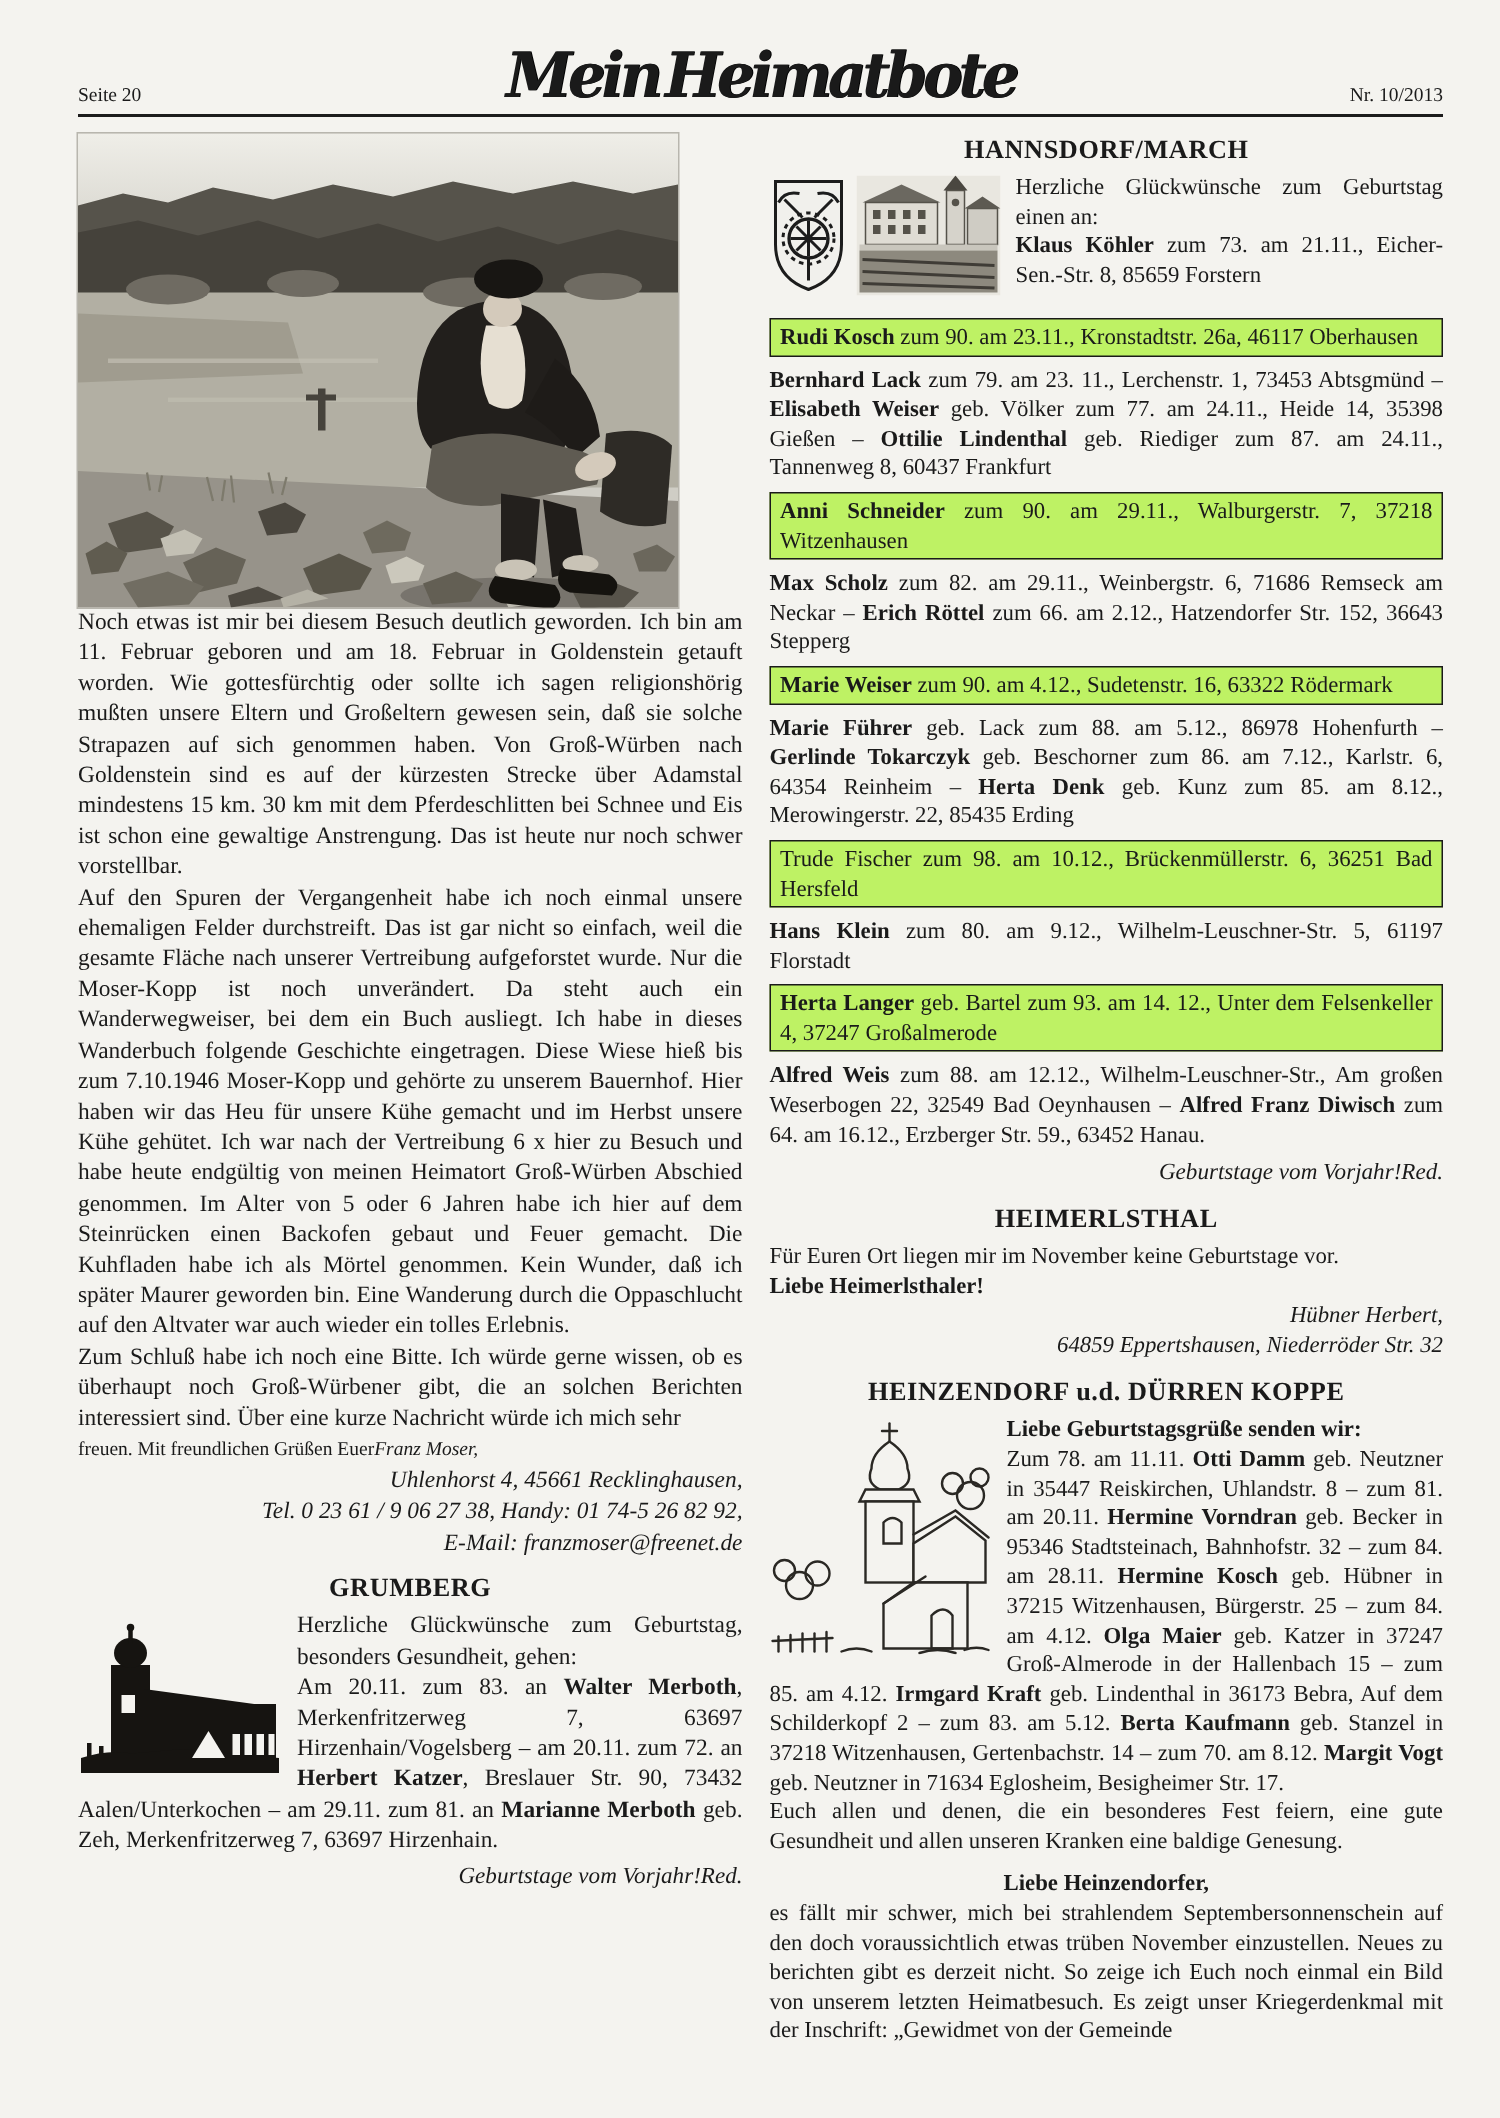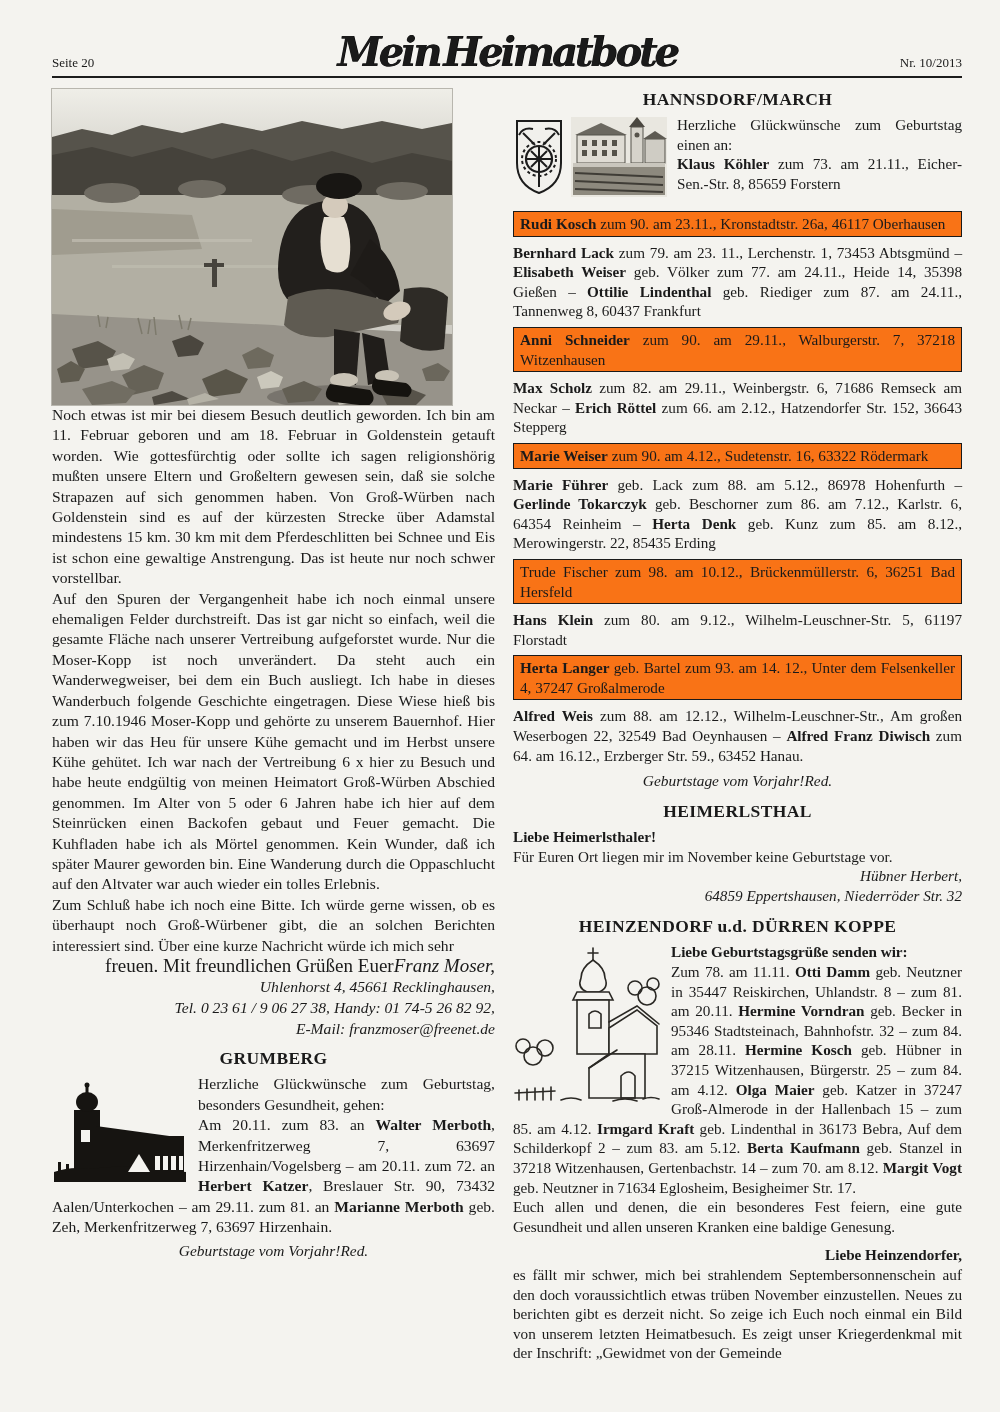--- a/index.html
+++ b/index.html
@@ -26,31 +26,31 @@
   .bt  { font-size:15.6px; line-height:20.4px; text-align:justify; }
   .btr { font-size:15.2px; line-height:19.6px; text-align:justify; }
   .it  { font-style:italic; }
   .b   { font-weight:bold; }
   h2 { font-size:17.5px; text-align:center; letter-spacing:.4px; margin:9px 0 5px; }
   h2.first { margin-top:0; }
   
   .photo { width:400px; height:316px; box-shadow:0 0 0 1px #b8b6ae; background:#cfcdc5; }
   .caption { font-style:italic; font-size:16px; line-height:21.5px; margin:7px 0 9px; text-align:left; }
   
-  .sigrow { display:flex; justify-content:flex-end; font-size:19px; line-height:20.4px; }
+  .sigrow { display:flex; justify-content:flex-start; font-size:13px; line-height:20.4px; }
   .sigline { text-align:right; font-style:italic; font-size:15.6px; line-height:21px; }
   .siglineR { text-align:right; font-style:italic; font-size:15.2px; line-height:20px; }
   
   .wrap { }
   .fimg { float:left; margin:2px 10px 4px 0; }
   .clear { clear:both; }
   
   .entry { margin:6px 0; }
-  .gbox { background:#f97316; border:1.5px solid #1a1a1a; padding:2px 6px; }
-  .vrow { display:flex; justify-content:center; font-size:15.4px; line-height:20px; margin-top:3px; }
+  .gbox { background:#bef264; border:1.5px solid #1a1a1a; padding:2px 6px; }
+  .vrow { display:flex; justify-content:flex-end; font-size:15.4px; line-height:20px; margin-top:3px; }
   section { display:block; }
   .mt { margin-top:10px; }
 </style>
 </head>
 <body>
 
 <div class="page">
 
   <div class="hdr">
     <span class="side">Seite 20</span>
@@ -240,22 +240,22 @@
         <div class="entry btr"><span style="font-weight: bold; margin-top: 35px;">Alfred Weis</span><span> zum 88. am 12.12., Wilhelm-Leuschner-Str., Am großen Weserbogen 22, 32549 Bad Oeynhausen – </span><span style="font-weight: bold;">Alfred Franz Diwisch</span><span> zum 64. am 16.12., Erzberger Str. 59., 63452 Hanau.</span></div>
 
         <div class="vrow">
           <span class="it">Geburtstage vom Vorjahr!</span>
           <span class="it">Red.</span>
         </div>
       </section>
 
       <section class="mt">
         <h2>HEIMERLSTHAL</h2>
+        <p class="btr" style="text-align:left">Für Euren Ort liegen mir im November keine Geburtstage vor.</p>
         <p class="btr b" style="text-align:left">Liebe Heimerlsthaler!</p>
-        <p class="btr" style="text-align:left">Für Euren Ort liegen mir im November keine Geburtstage vor.</p>
         <div class="siglineR">Hübner Herbert,</div>
         <div class="siglineR">64859 Eppertshausen, Niederröder Str. 32</div>
       </section>
 
       <section class="mt">
         <h2>HEINZENDORF u.d. DÜRREN KOPPE</h2>
         <div class="wrap">
           <span class="fimg">
             <svg width="148" height="158" viewBox="0 0 148 158" xmlns="http://www.w3.org/2000/svg">
               <g fill="none" stroke="#2a2824" stroke-width="1.6" stroke-linecap="round">
@@ -283,19 +283,19 @@
                 <line x1="38" y1="143" x2="38" y2="156"></line>
                   <line x1="2" y1="149" x2="42" y2="147"></line>
                 <path d="M48,156 q10,-4 20,0 M100,157 q12,-4 24,0 M130,155 q8,-3 16,0"></path>
               </g>
             </svg>
           </span>
           <p class="btr"><span style="font-weight: bold;">Liebe Geburtstagsgrüße senden wir:</span><br><span>Zum 78. am 11.11. </span><span style="font-weight: bold;">Otti Damm</span><span> geb. Neutzner in 35447 Reiskirchen, Uhlandstr. 8 – zum 81. am 20.11. </span><span style="font-weight: bold;">Hermine Vorndran</span><span> geb. Becker in 95346 Stadtsteinach, Bahnhofstr. 32 – zum 84. am 28.11. </span><span style="font-weight: bold;">Hermine Kosch</span><span> geb. Hübner in 37215 Witzenhausen, Bürgerstr. 25 – zum 84. am 4.12. </span><span style="font-weight: bold;">Olga Maier</span><span> geb. Katzer in 37247 Groß-Almerode in der Hallenbach 15 – zum 85. am 4.12. </span><span style="font-weight: bold;">Irmgard Kraft</span><span> geb. Lindenthal in 36173 Bebra, Auf dem Schilderkopf 2 – zum 83. am 5.12. </span><span style="font-weight: bold;">Berta Kaufmann</span><span> geb. Stanzel in 37218 Witzenhausen, Gertenbachstr. 14 – zum 70. am 8.12. </span><span style="font-weight: bold;">Margit Vogt</span><span> geb. Neutzner in 71634 Eglosheim, Besigheimer Str. 17.</span></p>
           <div class="clear"></div>
         </div>
         <p class="btr">Euch allen und denen, die ein besonderes Fest feiern, eine gute Gesundheit und allen unseren Kranken eine baldige Genesung.</p>
-        <p class="btr b" style="text-align:right; margin-top:9px">Liebe Heinzendorfer,</p>
+        <p class="btr b" style="text-align:center; margin-top:9px">Liebe Heinzendorfer,</p>
         <p class="btr">es fällt mir schwer, mich bei strahlendem Septembersonnenschein auf den doch voraussichtlich etwas trüben November einzustellen. Neues zu berichten gibt es derzeit nicht. So zeige ich Euch noch einmal ein Bild von unserem letzten Heimatbesuch. Es zeigt unser Kriegerdenkmal mit der Inschrift: „Gewidmet von der Gemeinde</p>
       </section>
 
     </div>
   </div>
 </div>
 
 </body></html>

